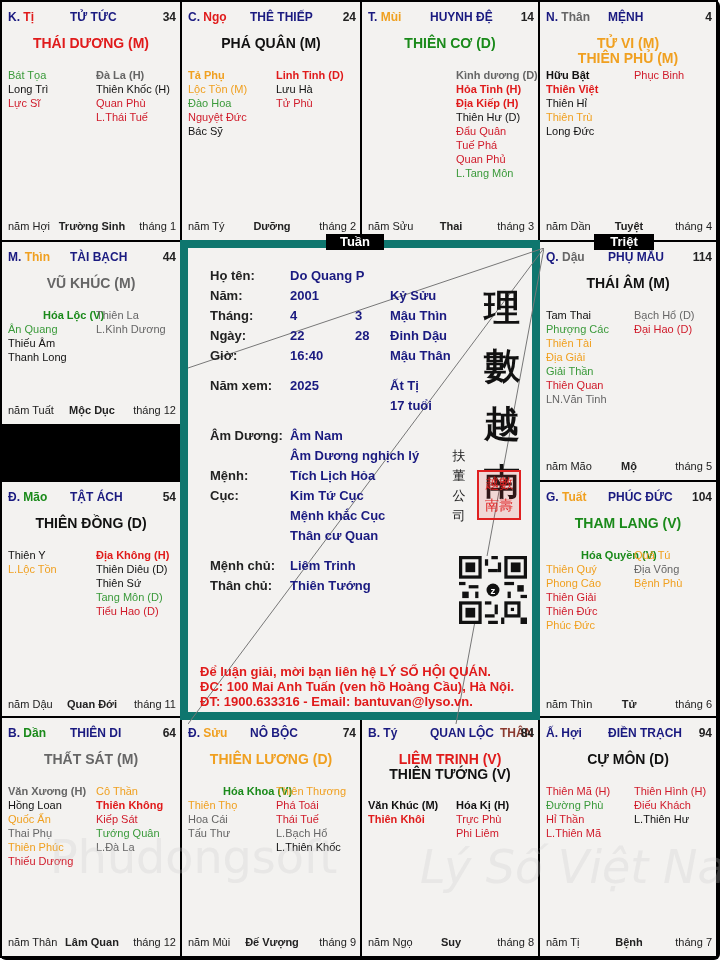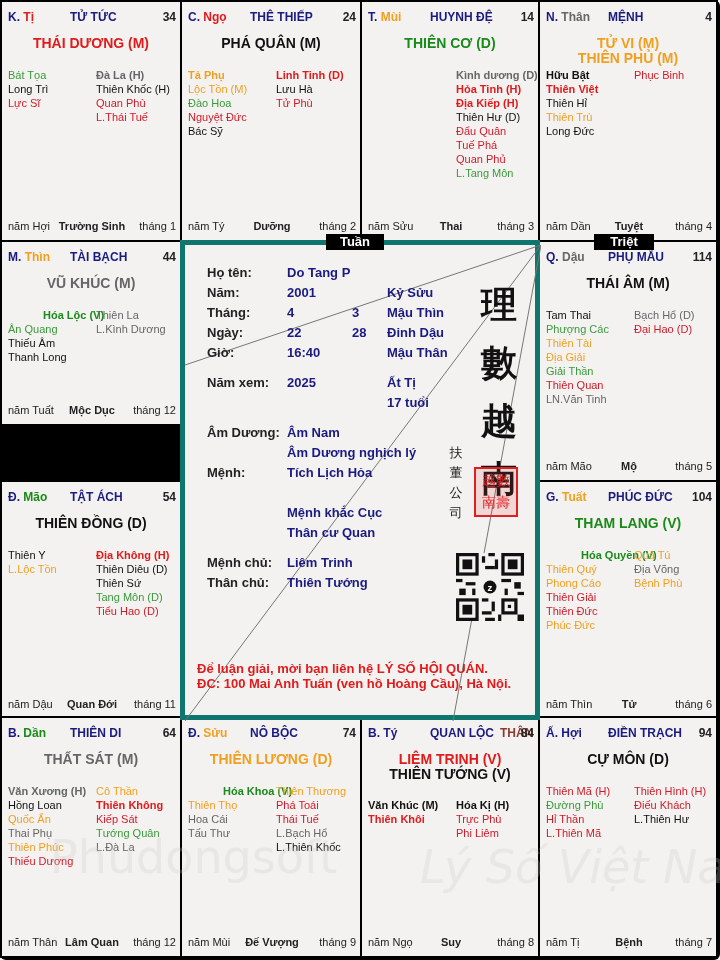--- a/index.html
+++ b/index.html
@@ -23,21 +23,21 @@
   .foot .yr { position:absolute; left:0; }
   .foot .ts { position:absolute; left:0; right:0; text-align:center; font-weight:bold; }
   .foot .mo { position:absolute; right:0; }
   .c-red { color:#e01b1b; }
   .c-dred { color:#d01b2a; }
   .c-green { color:#1a8a1a;padding-left:35px; }
   .c-lgreen { color:#3a9a3a; }
   .c-orange { color:#f0a020; }
   .c-gray { color:#666666; }
   .c-black { color:#111111; }
-  .center { position:absolute; left:180px; top:240px; width:360px; height:480px; box-sizing:border-box; border:5px solid #0f766e; background:#f3f2f0; }
+  .center { position:absolute; left:180px; top:240px; width:360px; height:480px; box-sizing:border-box; border:8px solid #0f766e; background:#f3f2f0; }
   .center svg.diag { position:absolute; left:0; top:0; }
   .info { position:absolute; font-size:13px; font-weight:bold; }
   .info .lbl { position:absolute; left:0; color:#222; white-space:nowrap; }
   .info .v1 { position:absolute; left:80px; color:#1a1a80; white-space:nowrap; }
   .info .v2 { position:absolute; left:145px; color:#1a1a80; }
   .info .v3 { position:absolute; left:180px; color:#1a1a80; white-space:nowrap; }
   .row { position:absolute; left:22px; height:18px; width:300px; }
   .contact { position:absolute; left:12px; top:416px; font-size:13px; font-weight:bold; color:#e01b1b; line-height:15px; white-space:nowrap; }
   .tag { position:absolute; background:#000; color:#fff; font-size:13px; font-weight:bold; text-align:center; line-height:16px; height:16px; }
   .calli { position:absolute; left:290px; top:30px; width:48px; font-family:"DejaVu Serif", serif; font-size:36px; font-weight:bold; color:#111; line-height:58px; text-align:center; }
@@ -403,21 +403,21 @@
   <div class="center">
     <svg class="diag" width="356" height="476">
       <line x1="356" y1="0" x2="0" y2="120" stroke="#777" stroke-width="1"></line>
       <line x1="356" y1="0" x2="0" y2="476" stroke="#777" stroke-width="1"></line>
       <line x1="356" y1="0" x2="268" y2="476" stroke="#777" stroke-width="1"></line>
     </svg>
 
     <div class="info" style="left:0;top:0;width:356px;height:476px;">
       <div class="row" style="top:20px;">
           <span class="lbl">Họ tên:</span>
-          <span class="v1">Do Tang P</span>
+          <span class="v1">Do Quang P</span>
         </div>
       <div class="row" style="top:40px;">
           <span class="lbl">Năm:</span>
           <span class="v1">2001</span>
           <span class="v3">Kỷ Sửu</span>
         </div>
       <div class="row" style="top:60px;">
           <span class="lbl">Tháng:</span>
           <span class="v1">4</span>
           <span class="v2">3</span>
@@ -445,20 +445,24 @@
       <div class="row" style="top:180px;">
           <span class="lbl">Âm Dương:</span>
           <span class="v1">Âm Nam</span>
         </div>
       <div class="row" style="top:200px;">
           <span class="v1">Âm Dương nghịch lý</span>
         </div>
       <div class="row" style="top:220px;">
           <span class="lbl">Mệnh:</span>
           <span class="v1">Tích Lịch Hỏa</span>
+        </div>
+      <div class="row" style="top:240px;">
+          <span class="lbl">Cục:</span>
+          <span class="v1">Kim Tứ Cục</span>
         </div>
       <div class="row" style="top:260px;">
           <span class="v1">Mệnh khắc Cục</span>
         </div>
       <div class="row" style="top:280px;">
           <span class="v1">Thân cư Quan</span>
         </div>
       <div class="row" style="top:310px;">
           <span class="lbl">Mệnh chủ:</span>
           <span class="v1">Liêm Trinh</span>
@@ -515,20 +519,21 @@
         <rect x="16" y="16" width="1" height="1" fill="#111"></rect>
       <rect x="19" y="19" width="2" height="2" fill="#111"></rect>
         <rect x="13" y="19" width="1" height="2" fill="#111"></rect>
       <circle cx="10.5" cy="10.5" r="2" fill="#111"></circle>
         <text x="10.5" y="11.7" font-size="3" fill="#fff" text-anchor="middle" font-family="Liberation Sans, sans-serif" font-weight="bold">z</text>
     </svg>
 
     <div class="contact">
       <div>Để luận giải, mời bạn liên hệ LÝ SỐ HỘI QUÁN.</div>
       <div>ĐC: 100 Mai Anh Tuấn (ven hồ Hoàng Cầu), Hà Nội.</div>
+      <div>ĐT: 1900.633316 - Email: bantuvan@lyso.vn.</div>
     </div>
   </div>
 
   <div class="tag" style="left:326px;top:234px;width:58px;">Tuần</div>
   <div class="tag" style="left:594px;top:234px;width:60px;">Triệt</div>
 
   <div class="watermark" style="left:50px;top:830px;">Phudongsoft</div>
   <div class="watermark" style="left:420px;top:840px;font-style:italic;font-size:46px;">Lý Số Việt Nam</div>
 </div>
 

